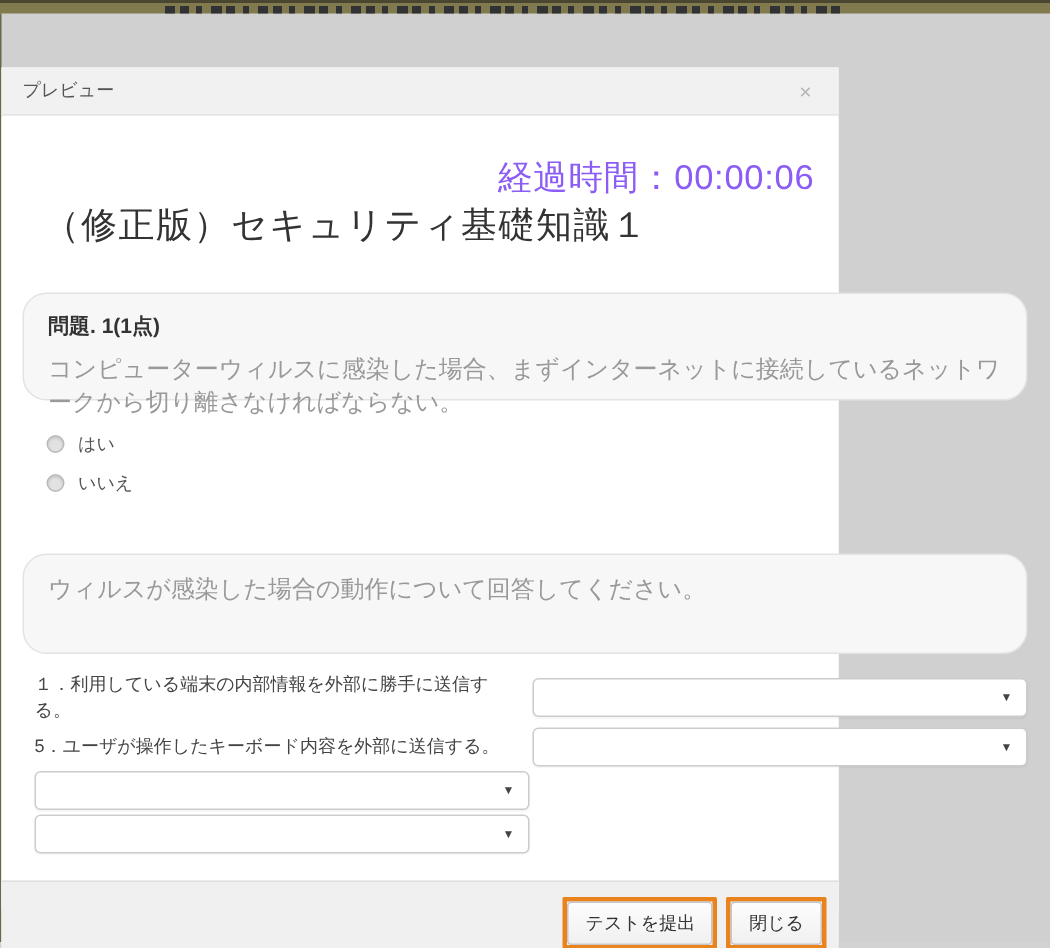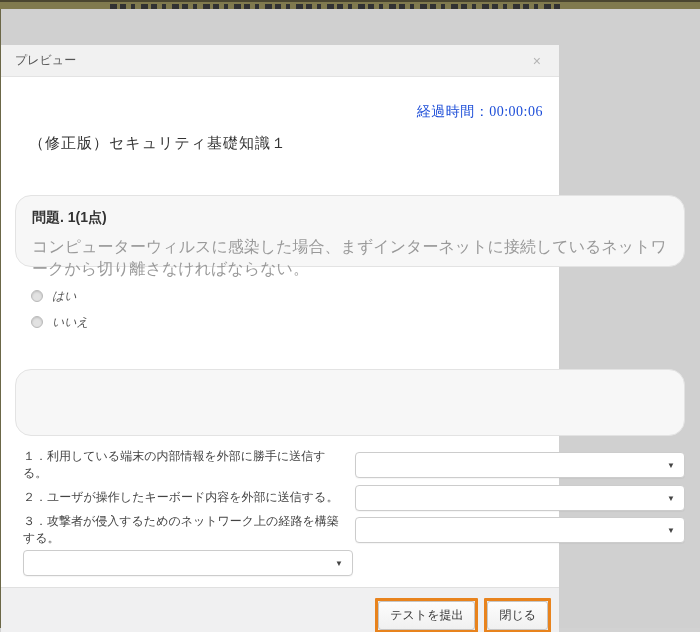--- a/index.html
+++ b/index.html
@@ -44,42 +44,42 @@
   .modal-title { font-size: 12px; color: #555555; }
   .modal-close {
     font-size: 14px; color: #b4b4b4; cursor: pointer; line-height: 1;
     padding: 2px 4px;
   }
 
   .modal-body { position: absolute; top: 33px; left: 0; width: 100%; height: 528px; background: #fff; }
 
   .elapsed {
     position: absolute; top: 25px; right: 16px;
-    font-size: 14px; color: #1d4ed8; letter-spacing: .5px; font-family: Liberation Serif, serif;
+    font-size: 23px; color: #8b5cf6; letter-spacing: .5px;
   }
   .quiz-title {
     position: absolute; top: 56px; left: 28px;
-    font-size: 15px; color: #333333; letter-spacing: 1px; font-weight: 400;
+    font-size: 24px; color: #333333; letter-spacing: 1px; font-weight: 400;
   }
   .quiz-stats {
     position: absolute; top: 56px; right: 16px; text-align: right;
     font-size: 11px; color: #444444; line-height: 15px;
   }
 
   .question-box {
     position: absolute; left: 14px; width: 670px;
     background: #f7f7f7; border: 1px solid #e3e3e3; border-radius: 16px;
     padding: 13px 16px;
   }
   .q1-box { top: 117px; height: 72px; }
   .q2-box { top: 291px; height: 67px; }
   .question-heading { font-size: 14px; font-weight: bold; color: #333333; margin-bottom: 9px; }
   .question-desc { font-size: 16px; color: #999999; line-height: 1.4; }
 
-  .radio-group { position: absolute; top: 211px; left: 30px; font-style: italic; }
+  .radio-group { position: absolute; top: 211px; left: 30px; }
   .radio-option {
     display: flex; align-items: center; margin-bottom: 12px; cursor: pointer;
     height: 14px;
   }
   .radio-circle {
     width: 12px; height: 12px; border-radius: 50%;
     background: #e2e2e2; border: 1px solid #b9b9b9;
     box-shadow: inset 0 1px 2px rgba(0,0,0,.15);
     margin-right: 9px; flex: none;
   }
@@ -156,37 +156,37 @@
           <span class="radio-circle"></span>
           <span class="radio-label">はい</span>
         </div>
         <div class="radio-option">
           <span class="radio-circle"></span>
           <span class="radio-label">いいえ</span>
         </div>
       </div>
 
       <div class="question-box q2-box">
+        <div class="question-desc">ウィルスが感染した場合の動作について回答してください。</div>
       </div>
 
       <div class="match-rows">
         <div class="match-row">
           <div class="match-text">１．利用している端末の内部情報を外部に勝手に送信する。</div>
           <div class="answer-select">
             <span class="select-arrow">▼</span>
           </div>
         </div>
         <div class="match-row">
-          <div class="match-text">２．ユーザが操作したキーボード内容を外部に送信する。</div>
-          <div class="answer-select">
-            <span class="select-arrow">▼</span>
-          </div>
-        </div>
-        <div class="match-row">
-          <div class="match-text">３．攻撃者が侵入するためのネットワーク上の経路を構築する。</div>
+          <div class="match-text">5．ユーザが操作したキーボード内容を外部に送信する。</div>
+          <div class="answer-select">
+            <span class="select-arrow">▼</span>
+          </div>
+        </div>
+        <div class="match-row">
           <div class="answer-select">
             <span class="select-arrow">▼</span>
           </div>
         </div>
         <div class="match-row">
           <div class="answer-select">
             <span class="select-arrow">▼</span>
           </div>
         </div>
       </div>

